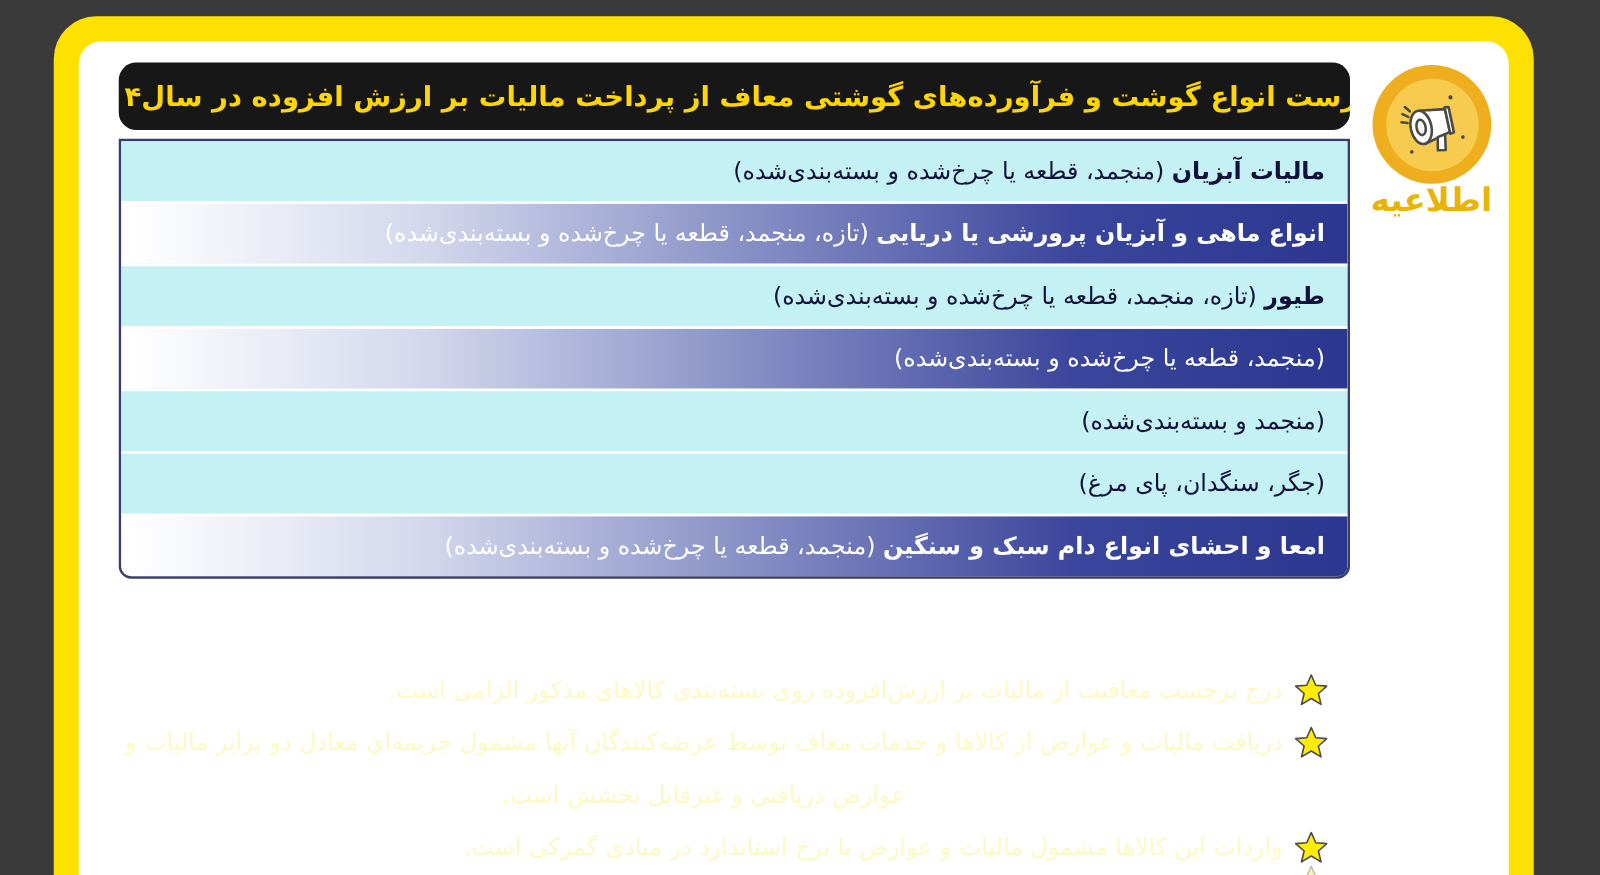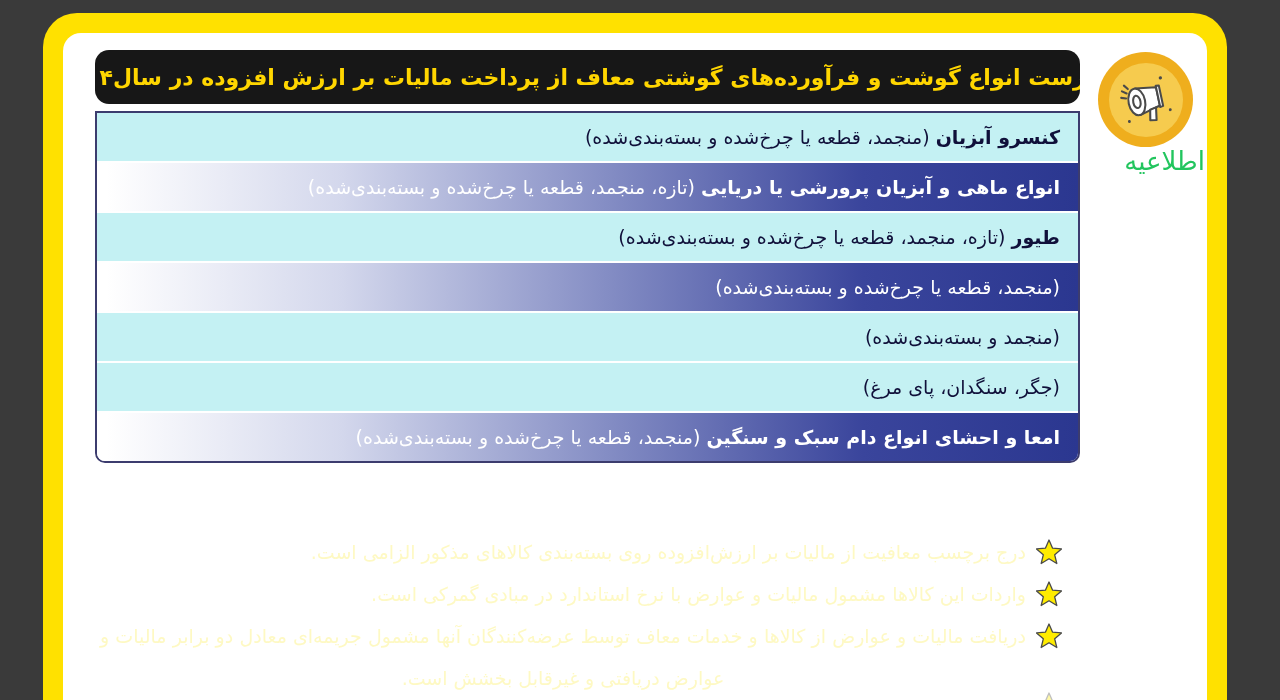--- a/index.html
+++ b/index.html
@@ -18,22 +18,22 @@
   .row { height:48px; display:flex; align-items:center; padding:0 18px; font-size:19px; white-space:nowrap; overflow:hidden; }
   .row + .row { border-top:2px solid #ffffff; height:50px; }
   .row.cyan { background:#c4f1f3; color:#10103a; }
   .row.grad { background:linear-gradient(90deg,#ffffff 1%,#d3d7ec 25%,#848dc4 52%,#3a459c 78%,#2b3790 100%); color:#ffffff; }
   .row .lead { font-weight:bold; margin-left:6px; }
 
   
   .circle { position:absolute; left:1098px; top:52px; width:95px; height:95px; border-radius:50%;
     background:#efae1d; display:flex; align-items:center; justify-content:center; }
   .circle-in { width:74px; height:74px; border-radius:50%; background:#f6cb4e; display:flex; align-items:center; justify-content:center; }
-  .badge-label { position:absolute; left:1085px; top:146px; width:120px; 
-    font-weight:normal; font-size:26px; color:#22c55e; }
+  .badge-label { position:absolute; left:1085px; top:146px; width:120px; text-align:center;
+    font-weight:bold; font-size:26px; color:#eab308; }
 
   
   .notes { position:absolute; left:100px; top:531px; width:962px; direction:rtl; }
   .note { display:flex; align-items:flex-start; }
   .note .star { flex:none; width:26px; height:26px; margin-top:8px; margin-left:10px; }
   .note p { flex:1; font-size:19px; line-height:42px; color:#fef9c3; text-align:justify; text-align-last:right; }
   .note.wrap2 p { text-align-last:center; }
   .partial-star { position:absolute; left:1036px; top:692px; width:26px; height:26px; opacity:.35; }
 </style>
 </head>
@@ -41,21 +41,21 @@
 
 <div class="stage">
   <div class="frame">
     <div class="inner"></div>
   </div>
 
   <div class="t-header">فهرست انواع گوشت و فرآورده‌های گوشتی معاف از پرداخت مالیات بر ارزش افزوده در سال۱۴۰۴</div>
 
   <div class="t-body">
     <div class="row cyan">
-      <span class="lead">کنسرو آبزیان</span>
+      <span class="lead">مالیات آبزیان</span>
       <span>(منجمد، قطعه یا چرخ‌شده و بسته‌بندی‌شده)</span>
     </div>
     <div class="row grad">
       <span class="lead">انواع ماهی و آبزیان پرورشی یا دریایی</span>
       <span>(تازه، منجمد، قطعه یا چرخ‌شده و بسته‌بندی‌شده)</span>
     </div>
     <div class="row cyan">
       <span class="lead">طیور</span>
       <span>(تازه، منجمد، قطعه یا چرخ‌شده و بسته‌بندی‌شده)</span>
     </div>
@@ -95,30 +95,30 @@
   </div>
   <div class="badge-label">اطلاعیه</div>
 
   <div class="notes">
     <div class="note">
       <svg class="star" viewBox="0 0 26 26">
           <polygon points="13,1 16.6,9.2 25.5,9.9 18.7,15.8 20.8,24.5 13,19.8 5.2,24.5 7.3,15.8 0.5,9.9 9.4,9.2" fill="#ffec00" stroke="#4a4a4a" stroke-width="1.3" stroke-linejoin="round"></polygon>
         </svg>
       <p>درج برچسب معافیت از مالیات بر ارزش‌افزوده روی بسته‌بندی کالاهای مذکور الزامی است.</p>
     </div>
+    <div class="note wrap2">
+      <svg class="star" viewBox="0 0 26 26">
+          <polygon points="13,1 16.6,9.2 25.5,9.9 18.7,15.8 20.8,24.5 13,19.8 5.2,24.5 7.3,15.8 0.5,9.9 9.4,9.2" fill="#ffec00" stroke="#4a4a4a" stroke-width="1.3" stroke-linejoin="round"></polygon>
+        </svg>
+      <p>دریافت مالیات و عوارض از کالاها و خدمات معاف توسط عرضه‌کنندگان آنها مشمول جریمه‌ای معادل دو برابر مالیات و عوارض دریافتی و غیرقابل بخشش است.</p>
+    </div>
     <div class="note">
       <svg class="star" viewBox="0 0 26 26">
           <polygon points="13,1 16.6,9.2 25.5,9.9 18.7,15.8 20.8,24.5 13,19.8 5.2,24.5 7.3,15.8 0.5,9.9 9.4,9.2" fill="#ffec00" stroke="#4a4a4a" stroke-width="1.3" stroke-linejoin="round"></polygon>
         </svg>
       <p>واردات این کالاها مشمول مالیات و عوارض با نرخ استاندارد در مبادی گمرکی است.</p>
-    </div>
-    <div class="note wrap2">
-      <svg class="star" viewBox="0 0 26 26">
-          <polygon points="13,1 16.6,9.2 25.5,9.9 18.7,15.8 20.8,24.5 13,19.8 5.2,24.5 7.3,15.8 0.5,9.9 9.4,9.2" fill="#ffec00" stroke="#4a4a4a" stroke-width="1.3" stroke-linejoin="round"></polygon>
-        </svg>
-      <p>دریافت مالیات و عوارض از کالاها و خدمات معاف توسط عرضه‌کنندگان آنها مشمول جریمه‌ای معادل دو برابر مالیات و عوارض دریافتی و غیرقابل بخشش است.</p>
     </div>
   </div>
 
   <svg class="partial-star" viewBox="0 0 26 26">
       <polygon points="13,1 16.6,9.2 25.5,9.9 18.7,15.8 20.8,24.5 13,19.8 5.2,24.5 7.3,15.8 0.5,9.9 9.4,9.2" fill="#ffec00" stroke="#4a4a4a" stroke-width="1.3" stroke-linejoin="round"></polygon>
     </svg>
 </div>
 
 </body></html>

